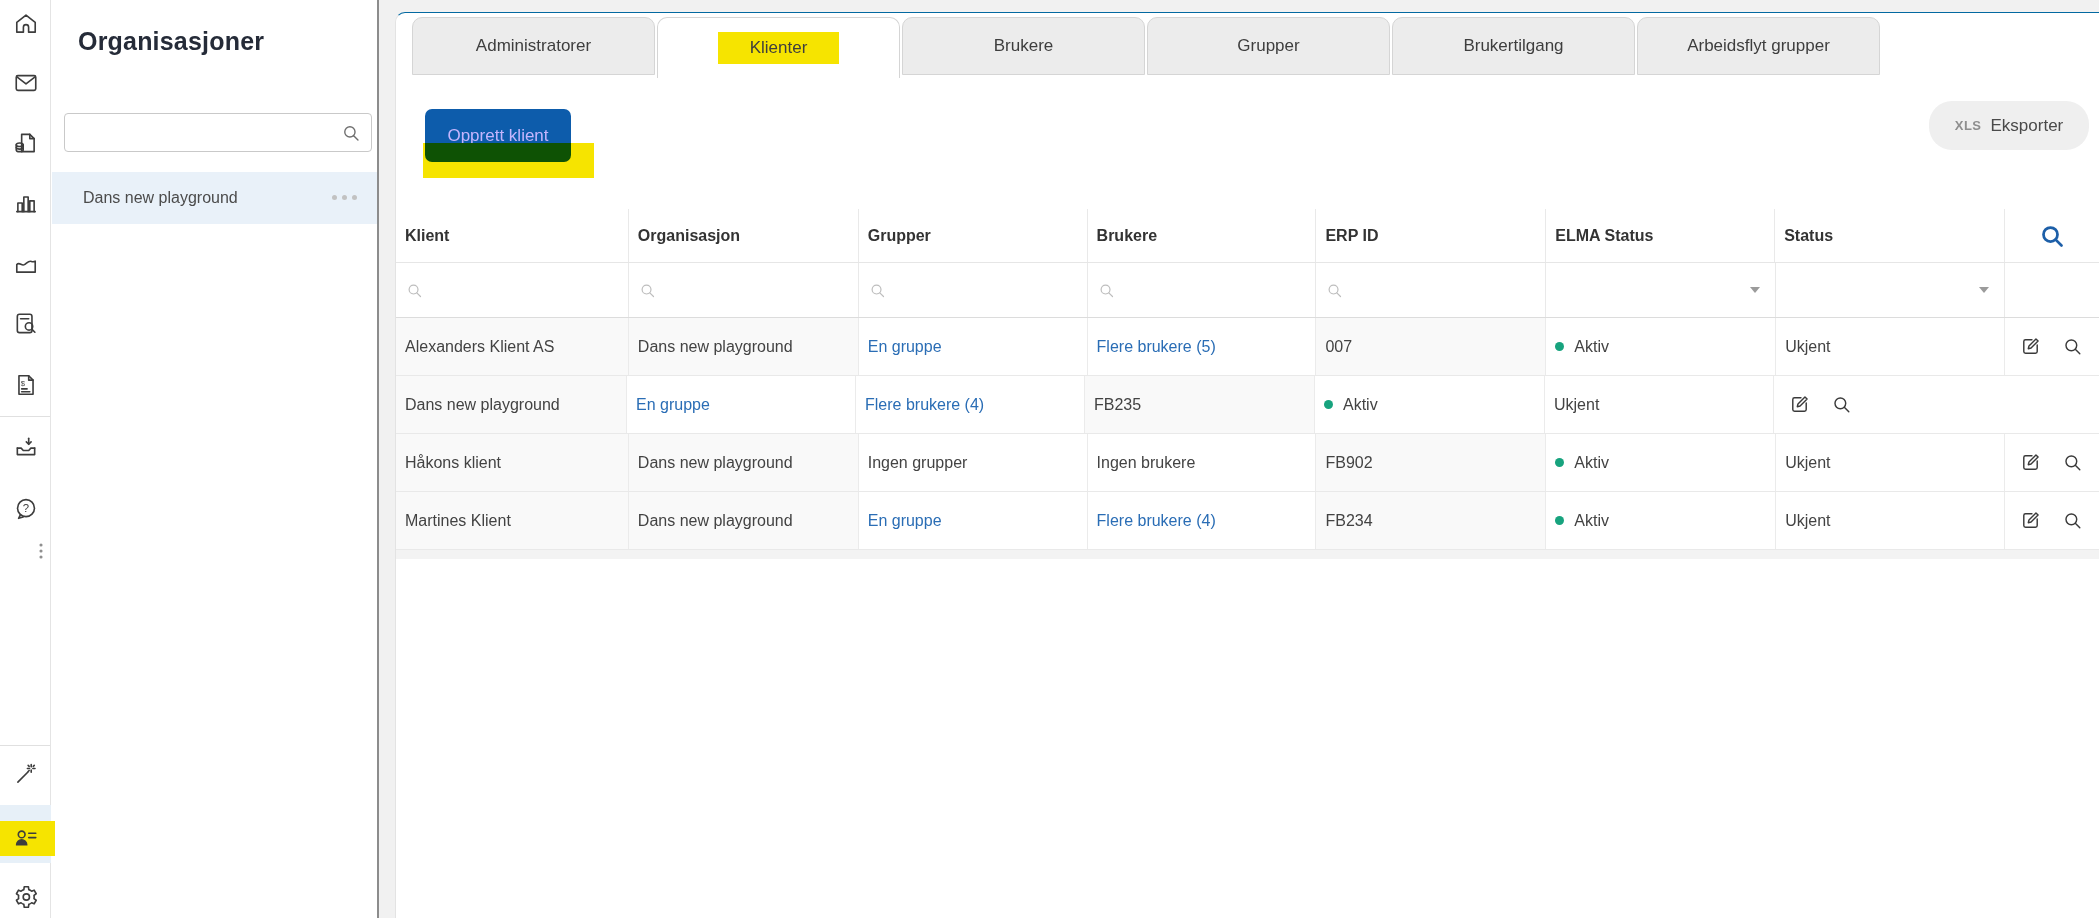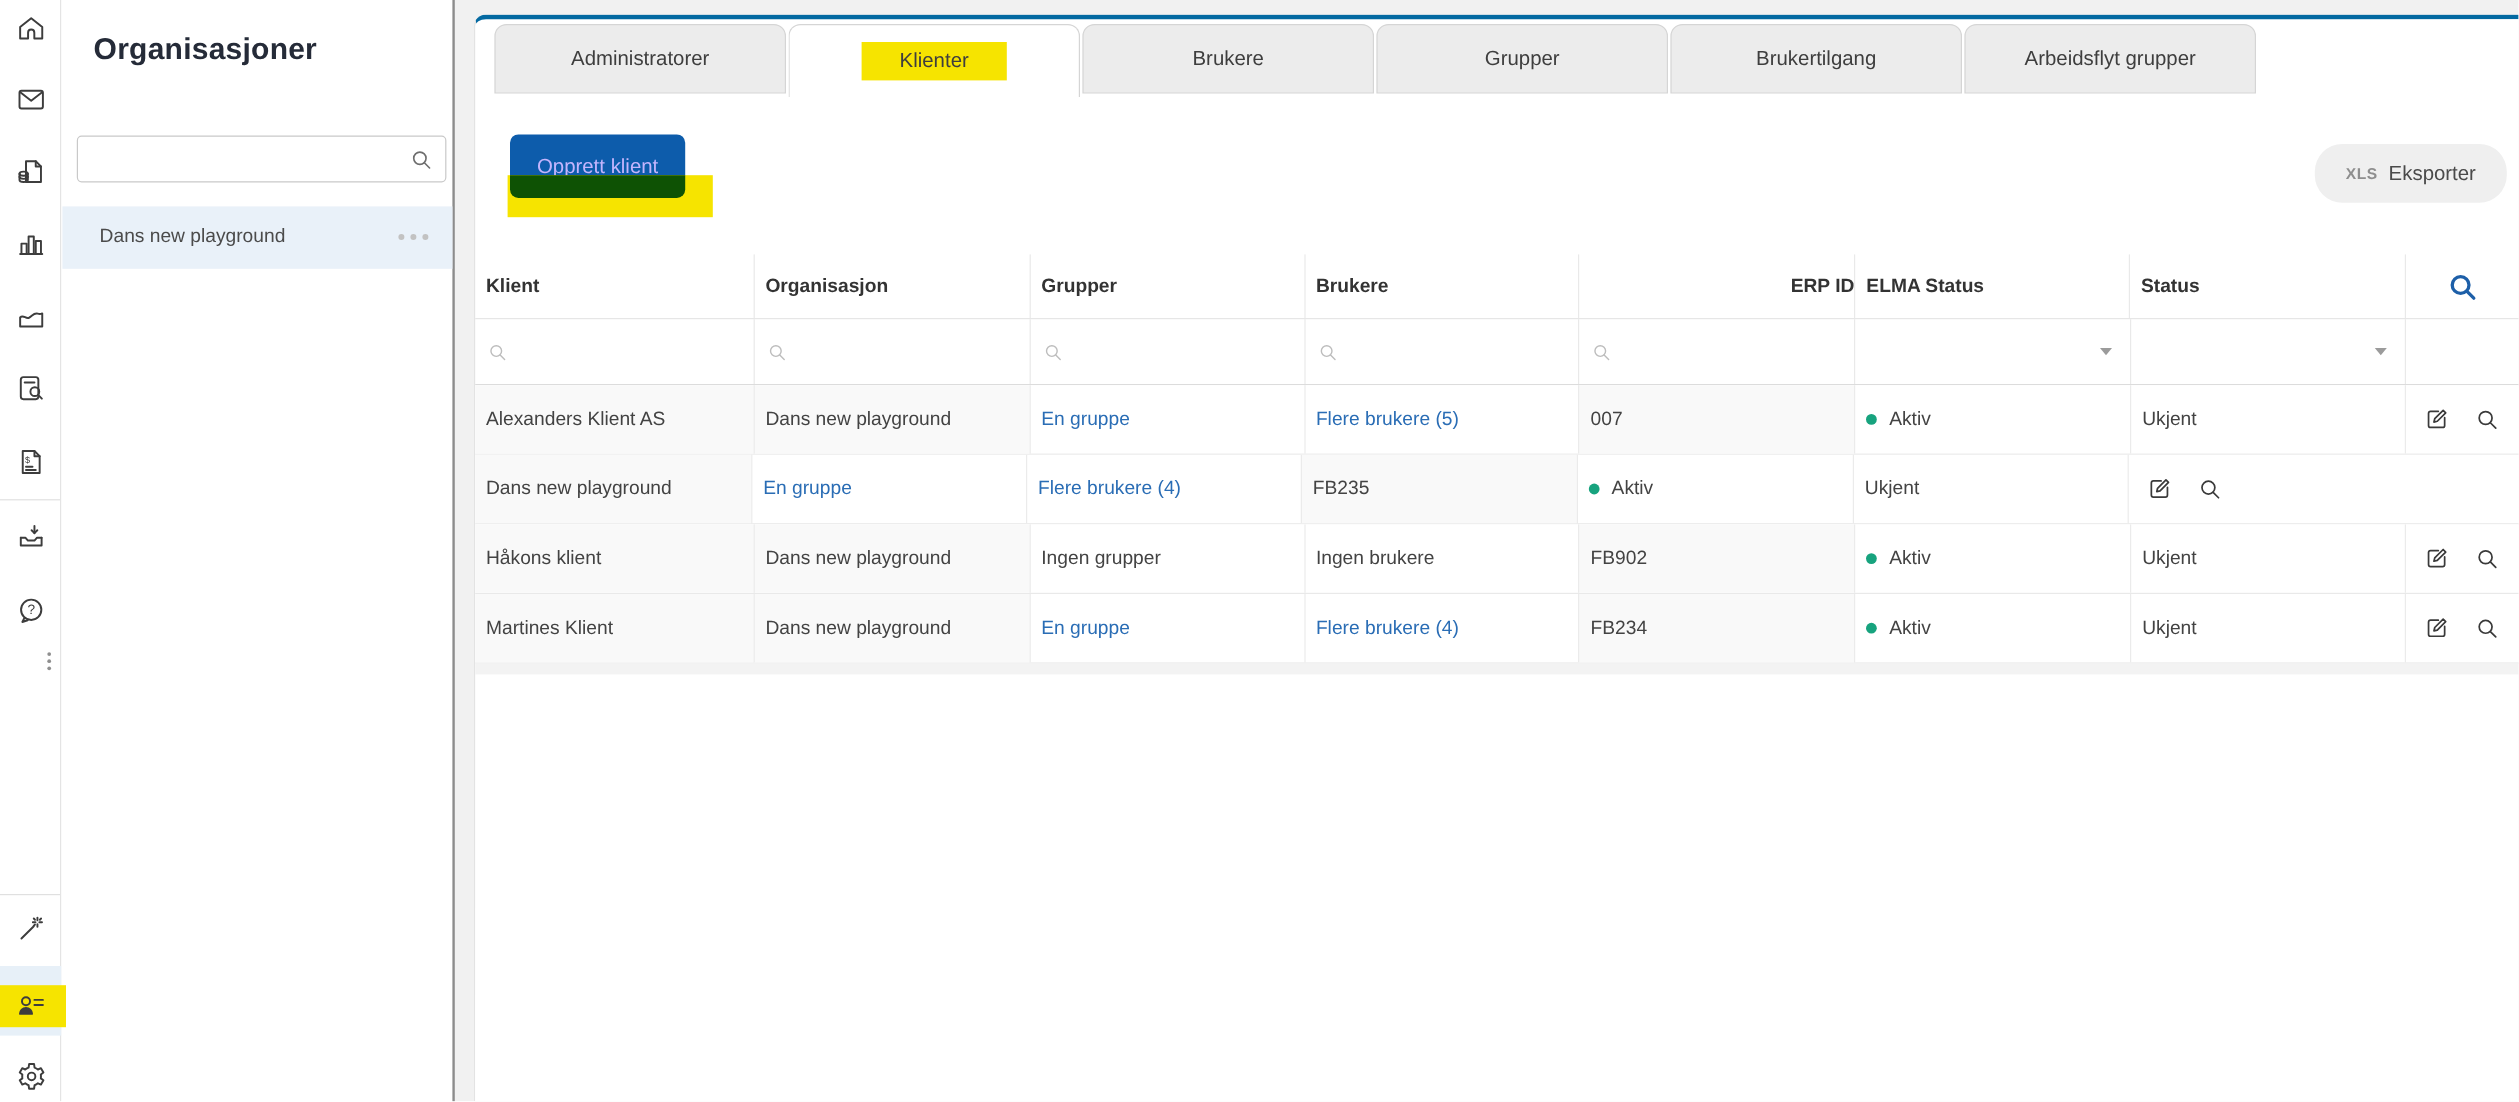--- a/index.html
+++ b/index.html
@@ -29,38 +29,38 @@
   .panel-search .mag{position:absolute;right:9px;top:8px;color:#6e6e6e;}
   .org-item{position:absolute;left:0;top:172px;width:100%;height:52px;background:#e9f1f9;
             display:flex;align-items:center;}
   .org-item-label{margin-left:31px;font-size:16px;color:#4b4b4b;}
   .org-item-dots{position:absolute;right:20px;top:23px;display:flex;gap:5px;}
   .org-item-dots i{width:5px;height:5px;border-radius:50%;background:#c2c2c2;}
 
   
   .main{position:absolute;left:379px;top:0;right:0;height:100%;background:#f1f1f1;}
   .card{position:absolute;left:16px;top:12px;right:0;bottom:0;background:#fff;
-        border-top-left-radius:10px;border-top:4px solid #0369a1;border-left:1px solid #e3e3e3;}
+        border-top-left-radius:10px;border-top:1px solid #0369a1;border-left:1px solid #e3e3e3;}
 
   
   .tabs{position:absolute;left:16px;top:4px;display:flex;gap:2px;align-items:flex-start;}
   .tab{width:243px;height:58px;background:#ececec;border:1px solid #d5d5d5;
        border-radius:10px 10px 0 0;display:flex;align-items:center;justify-content:center;
        font-size:17px;color:#3e3e3e;cursor:pointer;}
   .tab.active{background:#fff;height:61px;border-bottom:none;}
   .tab-label.hl{background:#f6e400;padding:6px 32px;}
 
   
   .create-btn{position:absolute;left:29px;top:96px;width:146px;height:53px;background:#0d5cab;
         border:none;border-radius:7px;color:#c4b5fd;font-size:17px;display:flex;align-items:center;
         justify-content:center;font-family:inherit;cursor:pointer;}
   .btn-yellow{position:absolute;left:27px;top:130px;width:171px;height:35px;background:#f6e400;}
   .btn-green{position:absolute;left:29px;top:130px;width:146px;height:19px;background:#0e5204;
         border-radius:0 0 7px 7px;}
-  .xls-btn{position:absolute;right:10px;top:104px;width:160px;height:49px;border-radius:23px;
+  .xls-btn{position:absolute;right:10px;top:88px;width:160px;height:49px;border-radius:23px;
         background:#efefef;display:flex;align-items:center;justify-content:center;gap:9px;
         cursor:pointer;}
   .xls-prefix{font-size:13px;font-weight:bold;color:#8e8e8e;letter-spacing:.5px;}
   .xls-label{font-size:17px;color:#4a4a4a;}
 
   
   .grid{position:absolute;left:0;top:196px;right:0;}
   .thead{display:flex;height:54px;border-bottom:1px solid #e6e6e6;}
   .th{display:flex;align-items:center;padding-left:9px;font-weight:bold;font-size:16px;
       color:#333;cursor:pointer;}
@@ -274,21 +274,21 @@
             </div>
             <div class="th" style="width: 230px;">
               <span>Organisasjon</span>
             </div>
             <div class="th" style="width: 229px;">
               <span>Grupper</span>
             </div>
             <div class="th" style="width: 229px;">
               <span>Brukere</span>
             </div>
-            <div class="th" style="width: 230px; justify-content: flex-end;">
+            <div class="th" style="width: 230px;">
               <span>ERP ID</span>
             </div>
             <div class="th" style="width: 229px;">
               <span>ELMA Status</span>
             </div>
             <div class="th" style="width: 230px;">
               <span>Status</span>
             </div>
             <div class="th th-search" style="width: 95px;">
               <svg width="30" height="30" viewBox="0 0 24 24">

